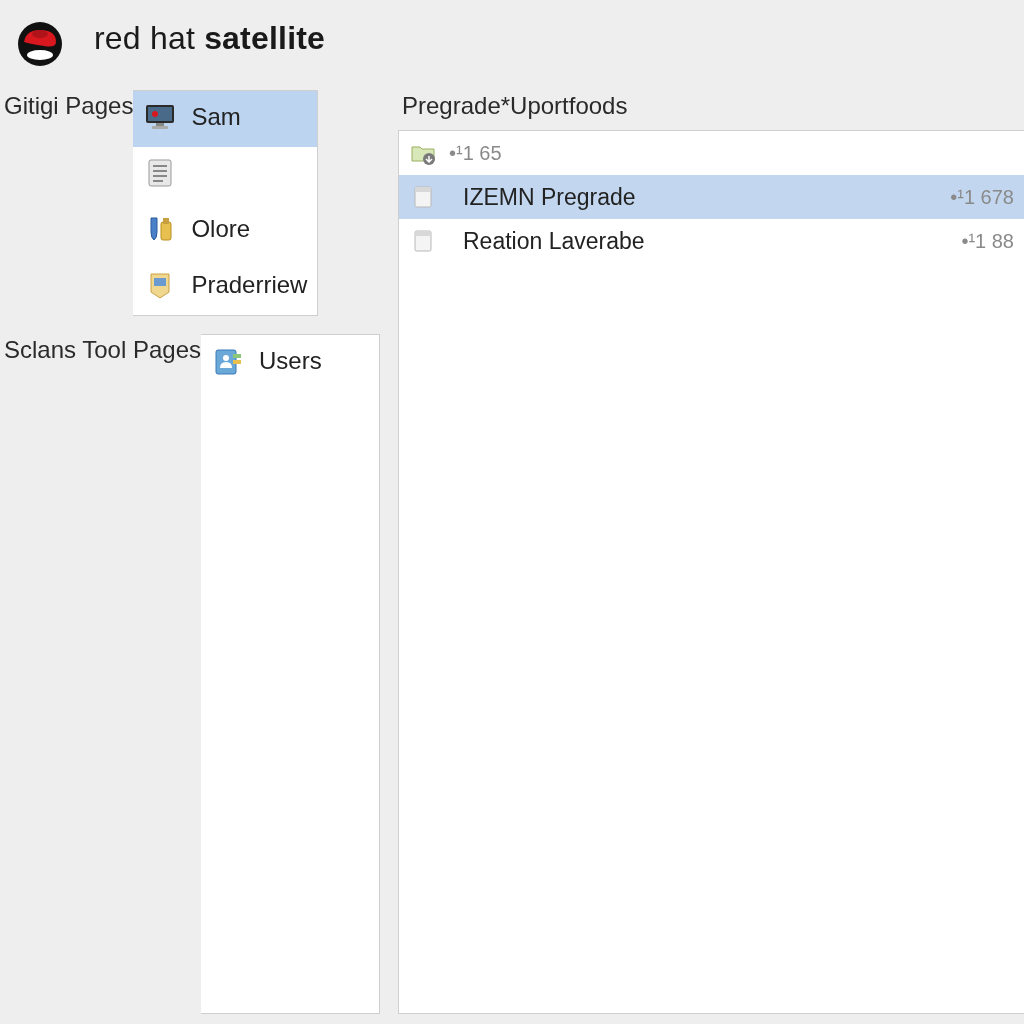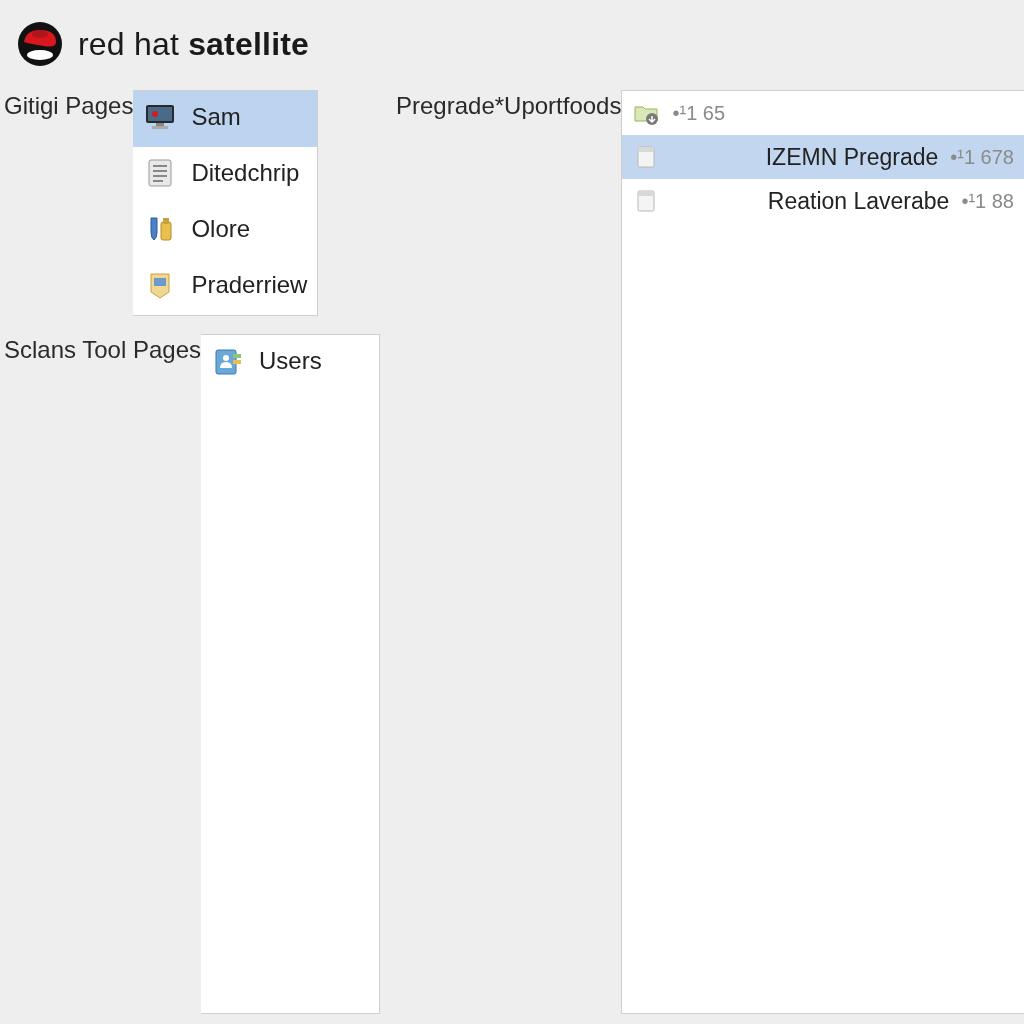--- a/index.html
+++ b/index.html
@@ -1,24 +1,24 @@
 <!DOCTYPE html>
 <html><head>
 <meta charset="utf-8">
 <style>
   * { box-sizing: border-box; margin: 0; padding: 0; }
   html, body { width: 1024px; height: 1024px; overflow: hidden; font-family: "Segoe UI", "Liberation Sans", Arial, sans-serif; background: #eeeeee; color: #222; }
-  .header { display: flex; align-items: center; gap: 14px; padding: 20px 16px 22px 16px; }
+  .header { display: flex; gap: 30px; padding: 20px 16px 22px 16px; }
   .brand-text { font-size: 32px; color: #1a1a1a; letter-spacing: 0.2px; }
   .brand-text b { font-weight: 700; }
   .brand-text .light { font-weight: 400; }
   .logo { width: 48px; height: 48px; position: relative; }
   .columns { display: flex; flex-direction: row; height: calc(100% - 100px); }
   .sidebar { width: 380px; flex: 0 0 380px; display: flex; flex-direction: column; gap: 18px; }
-  .main { flex: 1; display: flex; flex-direction: row; padding-left: 12px; text-align: right; }
+  .main { flex: 1; display: flex; flex-direction: column; padding-left: 18px; }
   .section-title { font-size: 24px; color: #2a2a2a; padding: 2px 0 10px 4px; font-weight: 400; }
   .panel { background: #ffffff; border: 1px solid #cfcfcf; border-left: none; min-height: 50px; }
   .panel.tall { flex: 1; }
   .panel-main { background: #ffffff; border: 1px solid #cfcfcf; border-right: none; flex: 1; }
   .row { display: flex; align-items: center; height: 56px; padding: 0 10px 4px 10px; font-size: 24px; color: #222; cursor: pointer; gap: 14px; }
   .row.selected { background: #bcd4ef; }
   .row-icon { width: 34px; height: 34px; display: flex; align-items: center; justify-content: center; flex: 0 0 34px; }
   .row-label { flex: 1; }
   .main-row { display: flex; align-items: center; height: 44px; padding: 0 10px; font-size: 23px; color: #222; cursor: pointer; gap: 12px; }
   .main-row.selected { background: #c2d7ef; }
@@ -68,21 +68,20 @@
         <div class="row">
           <span class="row-icon">
             <svg viewBox="0 0 34 34" width="34" height="34">
               <rect x="6" y="4" width="22" height="26" rx="2" fill="#e8e8e8" stroke="#999"></rect>
               <line x1="10" y1="10" x2="24" y2="10" stroke="#888" stroke-width="2"></line>
               <line x1="10" y1="15" x2="24" y2="15" stroke="#888" stroke-width="2"></line>
               <line x1="10" y1="20" x2="24" y2="20" stroke="#888" stroke-width="2"></line>
               <line x1="10" y1="25" x2="20" y2="25" stroke="#888" stroke-width="2"></line>
             </svg>
           </span>
-          <span class="row-label">Ditedchrip</span>
         </div>
 
         <div class="row">
           <span class="row-icon">
             <svg viewBox="0 0 34 34" width="34" height="34">
               <path d="M8 6 L14 6 L14 20 Q14 26 11 28 Q8 26 8 20 Z" fill="#4a80c8" stroke="#2a5a9a"></path>
               <rect x="18" y="10" width="10" height="18" rx="2" fill="#e8c050" stroke="#b89020"></rect>
               <rect x="20" y="6" width="6" height="6" fill="#c8a040"></rect>
             </svg>
           </span>

